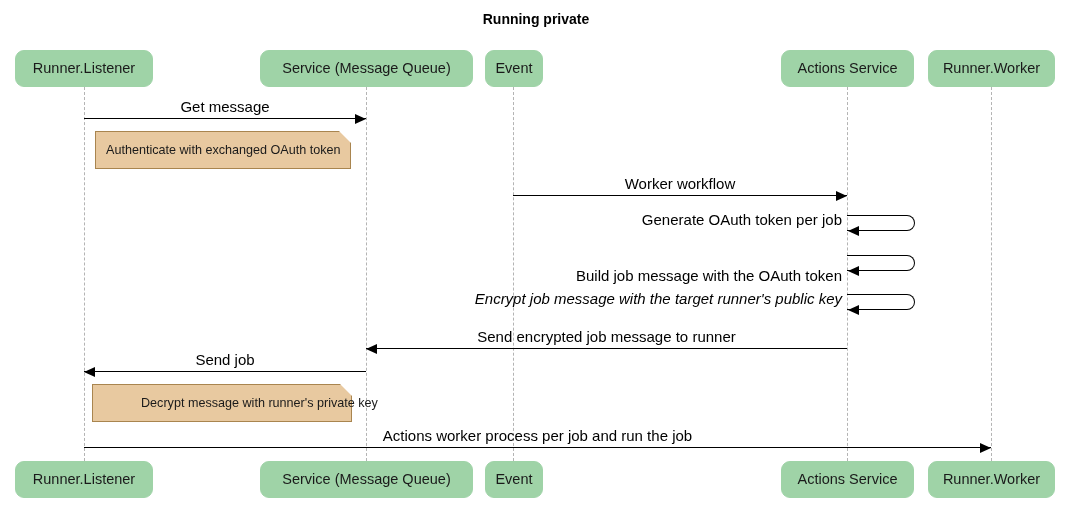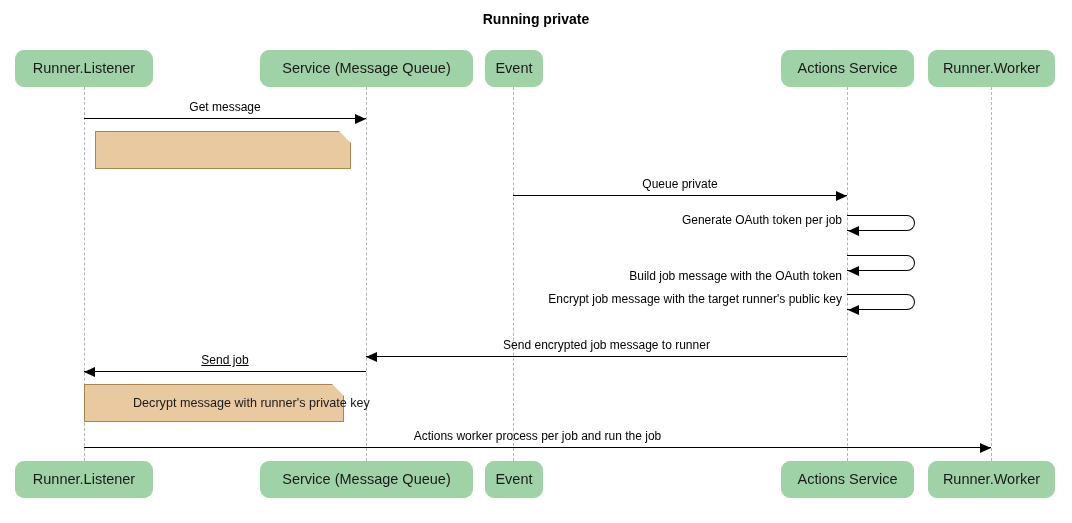--- a/index.html
+++ b/index.html
@@ -47,21 +47,21 @@
     width: 0;
     border-left: 1px dashed #b4b4b4;
   }
   .msg-line {
     position: absolute;
     height: 0;
     border-top: 1.3px solid #000000;
   }
   .msg-label {
     position: absolute;
-    font-size: 12px;
+    font-size: 15px;
     color: #000000;
     white-space: nowrap;
     line-height: 14px;
   }
   .msg-label.center { text-align: center; }
   .msg-label.right  { }
   .arrow-head {
     position: absolute;
     width: 0;
     height: 0;
@@ -154,51 +154,51 @@
     </div>
   <div id="messages">
       <div style="position: absolute; left: 0px; top: 0px; width: 1072px; height: 1px;">
         <div class="msg-line" style="left: 84px; top: 118px; width: 282px;"></div>
         <div class="arrow-head right" style="left: 355px; top: 113.5px;"></div>
         <div class="msg-label center" style="left: 84px; width: 282px; top: 100px;">Get message</div>
       </div>
       <div style="position: absolute; left: 0px; top: 0px; width: 1072px; height: 1px;">
         <div class="msg-line" style="left: 513px; top: 195px; width: 334px;"></div>
         <div class="arrow-head right" style="left: 836px; top: 190.5px;"></div>
-        <div class="msg-label center" style="left: 513px; width: 334px; top: 177px;">Queue private</div>
+        <div class="msg-label center" style="left: 513px; width: 334px; top: 177px;">Worker workflow</div>
       </div>
       <div style="position: absolute; left: 0px; top: 0px; width: 1072px; height: 1px;">
         <div class="self-loop" style="left: 847px; top: 215px; width: 68px; height: 16px;"></div>
         <div class="arrow-head left" style="left: 848px; top: 226px;"></div>
         <div class="msg-label right" style="right: 230px; top: 213px;">Generate OAuth token per job</div>
       </div>
       <div style="position: absolute; left: 0px; top: 0px; width: 1072px; height: 1px;">
         <div class="self-loop" style="left: 847px; top: 255px; width: 68px; height: 16px;"></div>
         <div class="arrow-head left" style="left: 848px; top: 266px;"></div>
         <div class="msg-label right" style="right: 230px; top: 269px;">Build job message with the OAuth token</div>
       </div>
       <div style="position: absolute; left: 0px; top: 0px; width: 1072px; height: 1px;">
         <div class="self-loop" style="left: 847px; top: 294px; width: 68px; height: 16px;"></div>
         <div class="arrow-head left" style="left: 848px; top: 305px;"></div>
-        <div class="msg-label right" style="right: 230px; top: 292px;">Encrypt job message with the target runner's public key</div>
-      </div>
-      <div style="position: absolute; left: 0px; top: 16px; width: 1072px; height: 1px;">
+        <div class="msg-label right" style="right: 230px; top: 292px; font-style: italic;">Encrypt job message with the target runner's public key</div>
+      </div>
+      <div style="position: absolute; left: 0px; top: 8px; width: 1072px; height: 1px;">
         <div class="msg-line" style="left: 366px; top: 340px; width: 481px;"></div>
         <div class="arrow-head left" style="left: 366px; top: 335.5px;"></div>
         <div class="msg-label center" style="left: 366px; width: 481px; top: 322px;">Send encrypted job message to runner</div>
       </div>
       <div style="position: absolute; left: 0px; top: 0px; width: 1072px; height: 1px;">
         <div class="msg-line" style="left: 84px; top: 371px; width: 282px;"></div>
         <div class="arrow-head left" style="left: 84px; top: 366.5px;"></div>
-        <div class="msg-label center" style="left: 84px; width: 282px; top: 353px; text-decoration: underline;">Send job</div>
+        <div class="msg-label center" style="left: 84px; width: 282px; top: 353px;">Send job</div>
       </div>
       <div style="position: absolute; left: 0px; top: 0px; width: 1072px; height: 1px;">
         <div class="msg-line" style="left: 84px; top: 447px; width: 907px;"></div>
         <div class="arrow-head right" style="left: 980px; top: 442.5px;"></div>
         <div class="msg-label center" style="left: 84px; width: 907px; top: 429px;">Actions worker process per job and run the job</div>
       </div>
     </div>
   <div id="notes">
-      <div class="note" style="left: 95px; top: 131px; width: 256px;"><div class="note-fold"></div><div class="note-fold-edge"></div></div>
-      <div class="note" style="left: 84px; top: 384px; width: 260px; padding-left: 48px;"><span>Decrypt message with runner's private key</span><div class="note-fold"></div><div class="note-fold-edge"></div></div>
+      <div class="note" style="left: 95px; top: 131px; width: 256px;"><span>Authenticate with exchanged OAuth token</span><div class="note-fold"></div><div class="note-fold-edge"></div></div>
+      <div class="note" style="left: 92px; top: 384px; width: 260px; padding-left: 48px;"><span>Decrypt message with runner's private key</span><div class="note-fold"></div><div class="note-fold-edge"></div></div>
     </div>
 
 </div>
 
 </body></html>

